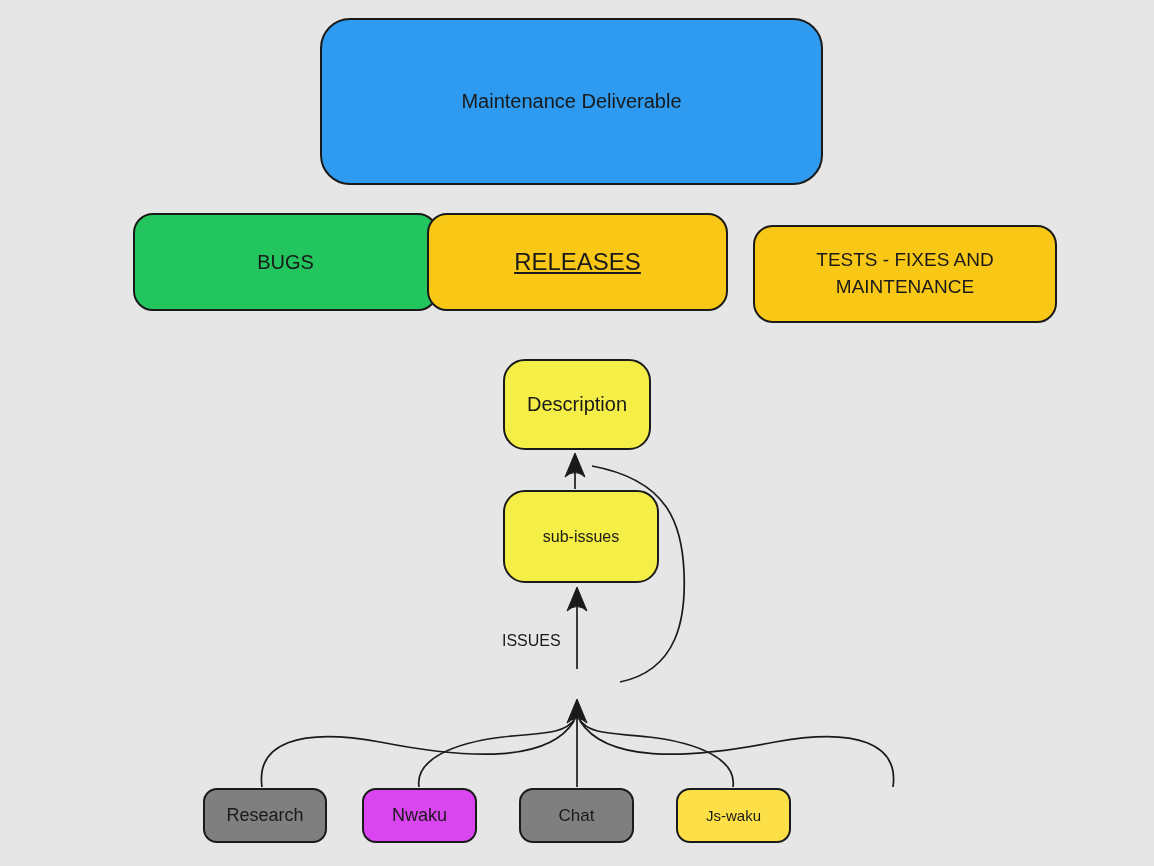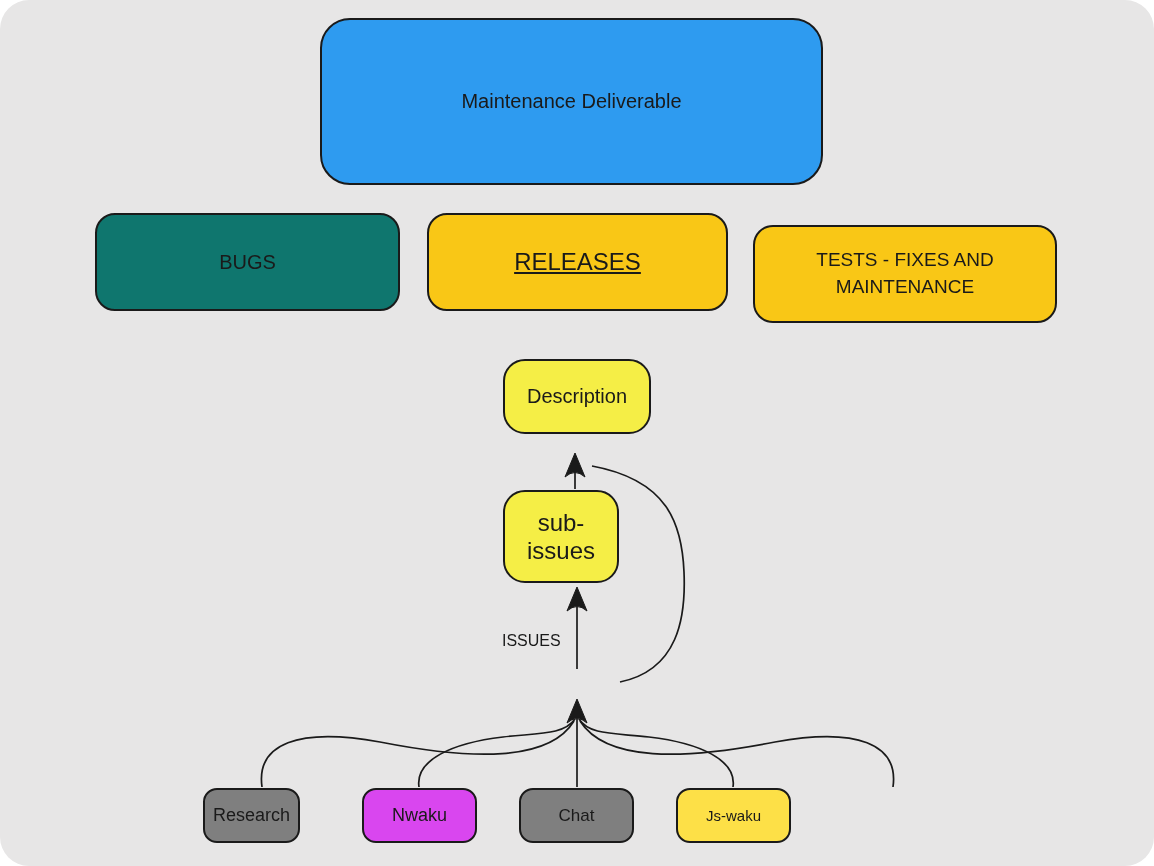--- a/index.html
+++ b/index.html
@@ -5,21 +5,20 @@
   html, body { margin: 0; padding: 0; }
   body { font-family: "Liberation Sans", sans-serif; }
 
   .canvas {
     position: relative;
     width: 1154px;
     height: 866px;
     background: var(--bg, #e7e6e6);
     overflow: hidden;
     color: var(--text, #1a1a1a);
-    border-radius: 29px;
   }
 
   .edges {
     position: absolute;
     inset: 0;
     width: 100%;
     height: 100%;
   }
   .edges path.line {
     fill: none;
@@ -41,32 +40,32 @@
     border: 2.5px solid var(--line, #1a1a1a);
     box-sizing: border-box;
     color: var(--text, #1a1a1a);
   }
 
   .node-root   { left: 320px; top: 18px;  width: 503px; height: 167px; border-radius: 30px; font-size: 20px; }
   .node-bugs   { left: 95px;  top: 213px; width: 305px; height: 98px;  border-radius: 20px; font-size: 20px; }
   .node-rel    { left: 427px; top: 213px; width: 301px; height: 98px;  border-radius: 20px; font-size: 24px; text-decoration: underline; }
   .node-tests  { left: 753px; top: 213px; width: 304px; height: 98px;  border-radius: 20px; font-size: 19px;
                  padding: 0 28px; line-height: 1.4; margin-top: 12px; }
-  .node-desc   { left: 503px; top: 359px; width: 148px; height: 75px;  border-radius: 22px; font-size: 20px; }
-  .node-sub    { left: 503px; top: 490px; width: 116px; height: 93px;  border-radius: 22px; font-size: 24px; }
+  .node-desc   { left: 503px; top: 359px; width: 148px; height: 91px;  border-radius: 22px; font-size: 20px; }
+  .node-sub    { left: 503px; top: 490px; width: 156px; height: 93px;  border-radius: 22px; font-size: 16px; }
 
   .label-issues {
     position: absolute;
     left: 502px; top: 632px; width: 150px;
     font-size: 16px;
     color: var(--text, #1a1a1a);
   }
 
   .node-gray { top: 788px; height: 55px; border-radius: 14px; }
-  .node-research { left: 203px; width: 97px; font-size: 18px; }
+  .node-research { left: 203px; width: 124px; font-size: 18px; }
   .node-nwaku    { left: 362px; width: 115px; font-size: 18px; }
   .node-chat     { left: 519px; width: 115px; font-size: 17px; }
   .node-jswaku   { left: 676px; width: 115px; font-size: 15px; }
   .node-vac      { left: 835px; width: 117px; font-size: 16px; }
 </style>
 </head>
 <body>
 
 <div class="canvas">
 
@@ -85,21 +84,21 @@
     <path class="line" d="M 575 471 L 575 489"></path>
     <path class="head" d="M 575 453 L 565 477 Q 575 468 585 477 Z"></path>
 
     <path class="line" d="M 620 682 C 678 670, 686 618, 684 572 C 682 524, 668 480, 592 466"></path>
   </svg>
 
   <div class="node node-root" style="background: rgb(46, 155, 240);">
     <span>Maintenance Deliverable</span>
   </div>
 
-  <div class="node node-bugs" style="background: #0f766e;">
+  <div class="node node-bugs" style="background: #22c55e; margin-left: 38px;">
     <span>BUGS</span>
   </div>
 
   <div class="node node-rel" style="background: rgb(249, 199, 22);">
     <span>RELEASES</span>
   </div>
 
   <div class="node node-tests" style="background: rgb(249, 199, 22);">
     <span>TESTS - FIXES AND MAINTENANCE</span>
   </div>

